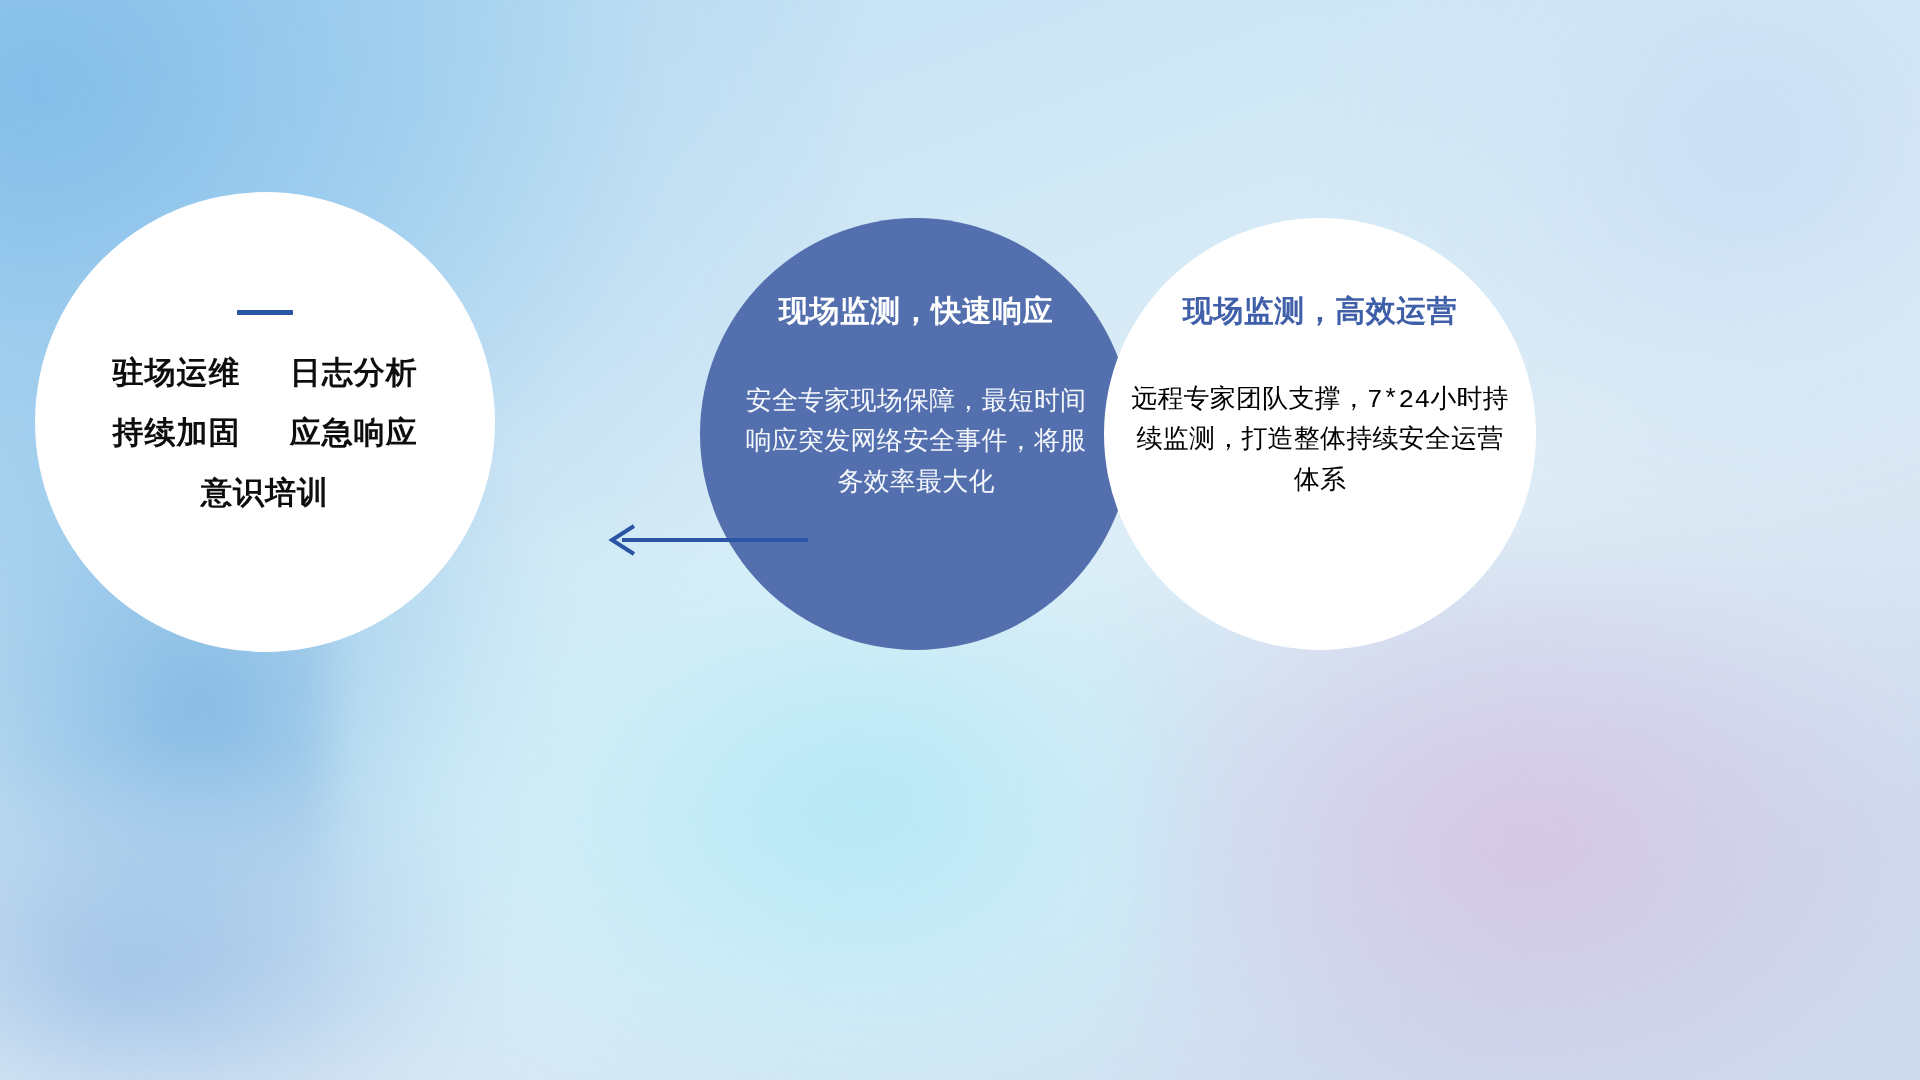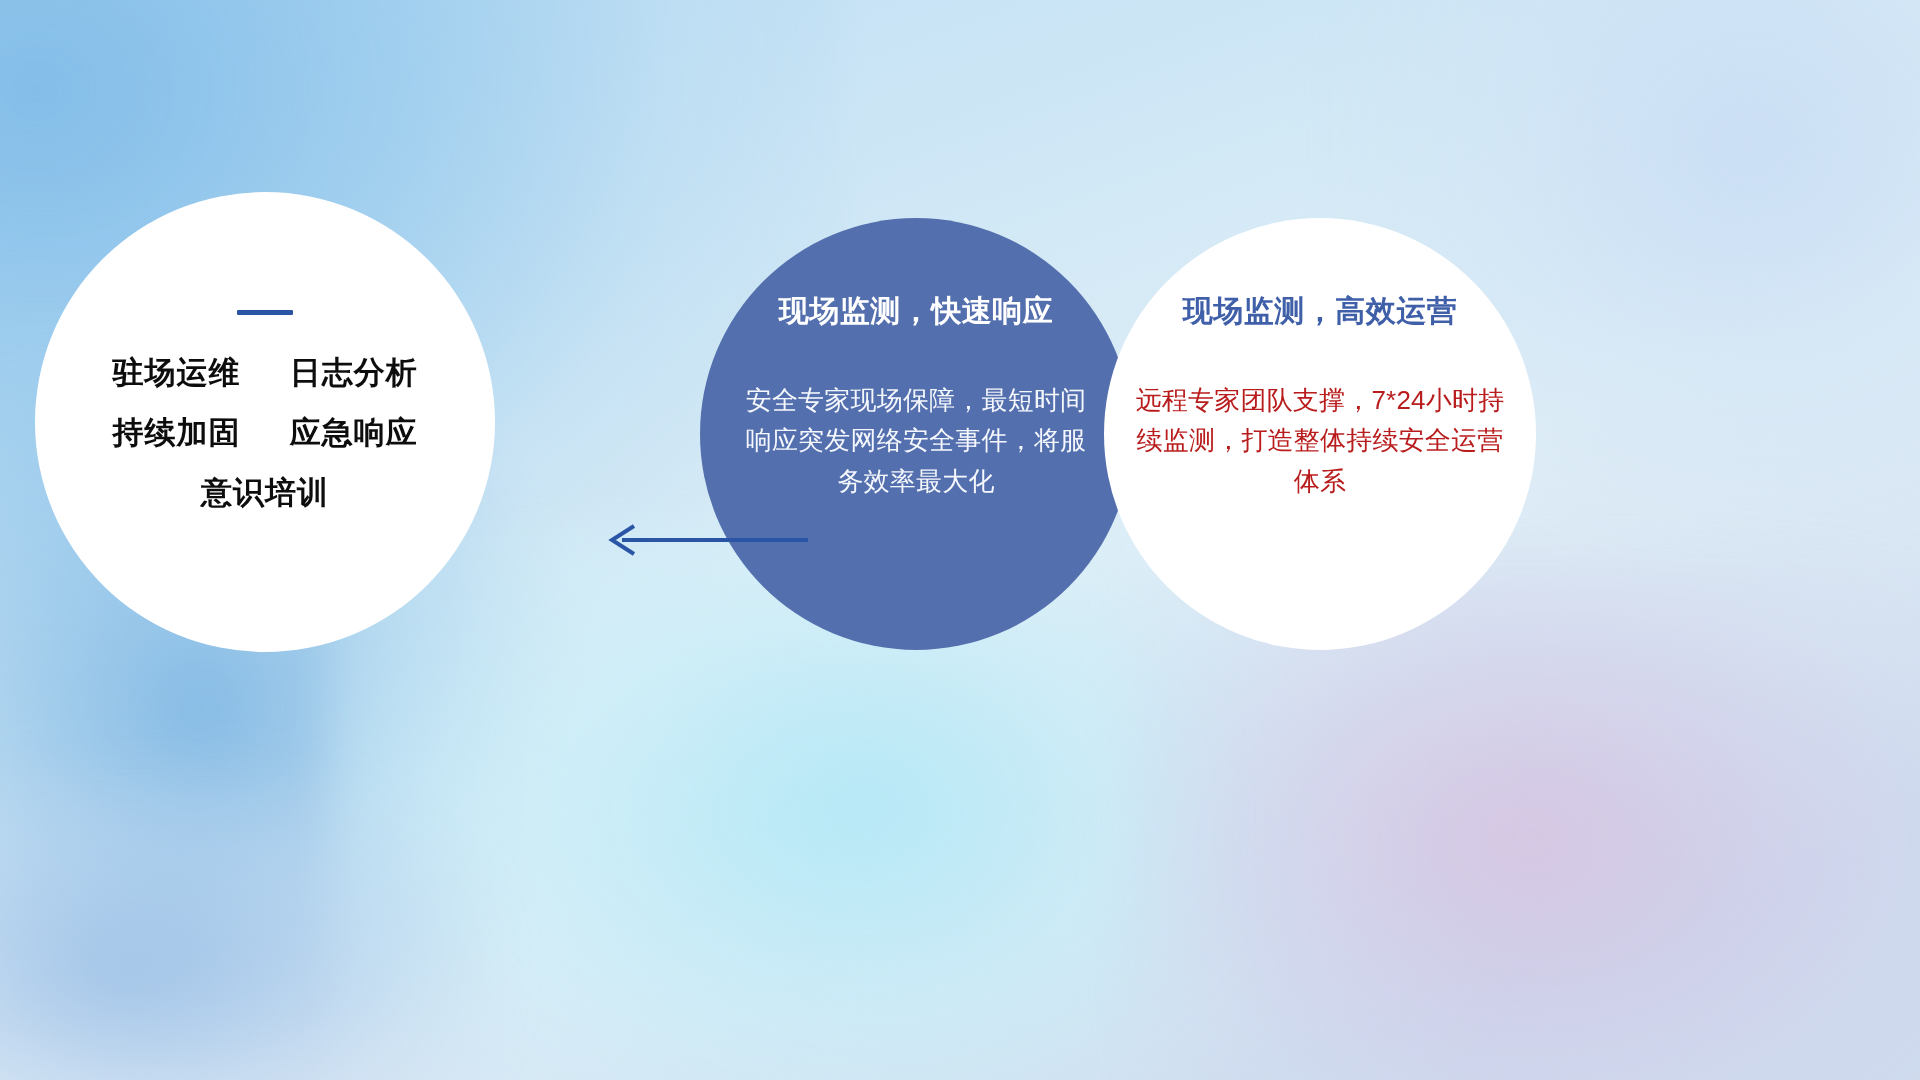--- a/index.html
+++ b/index.html
@@ -171,21 +171,21 @@
   .card-body {
     font-size: 26px;
     line-height: 1.56;
     margin-top: 52px;
     letter-spacing: 0.2px;
   }
   #circle-mid .card-title { color: #ffffff; }
   #circle-mid .card-body  { color: #f4f7fc; }
   #circle-mid .card-inner { padding: 0 34px; }
   #circle-right .card-title { color: #3f5fa8; }
-  #circle-right .card-body  { color: #b91c1c; }
+  #circle-right .card-body  { color: #000000; font-family: Liberation Mono, monospace; }
   #circle-right .card-inner { padding: 0 22px; }
 
   
   #flow-arrow {
     position: absolute;
     left: 600px;
     top: 518px;
     width: 210px;
     height: 44px;
   }

